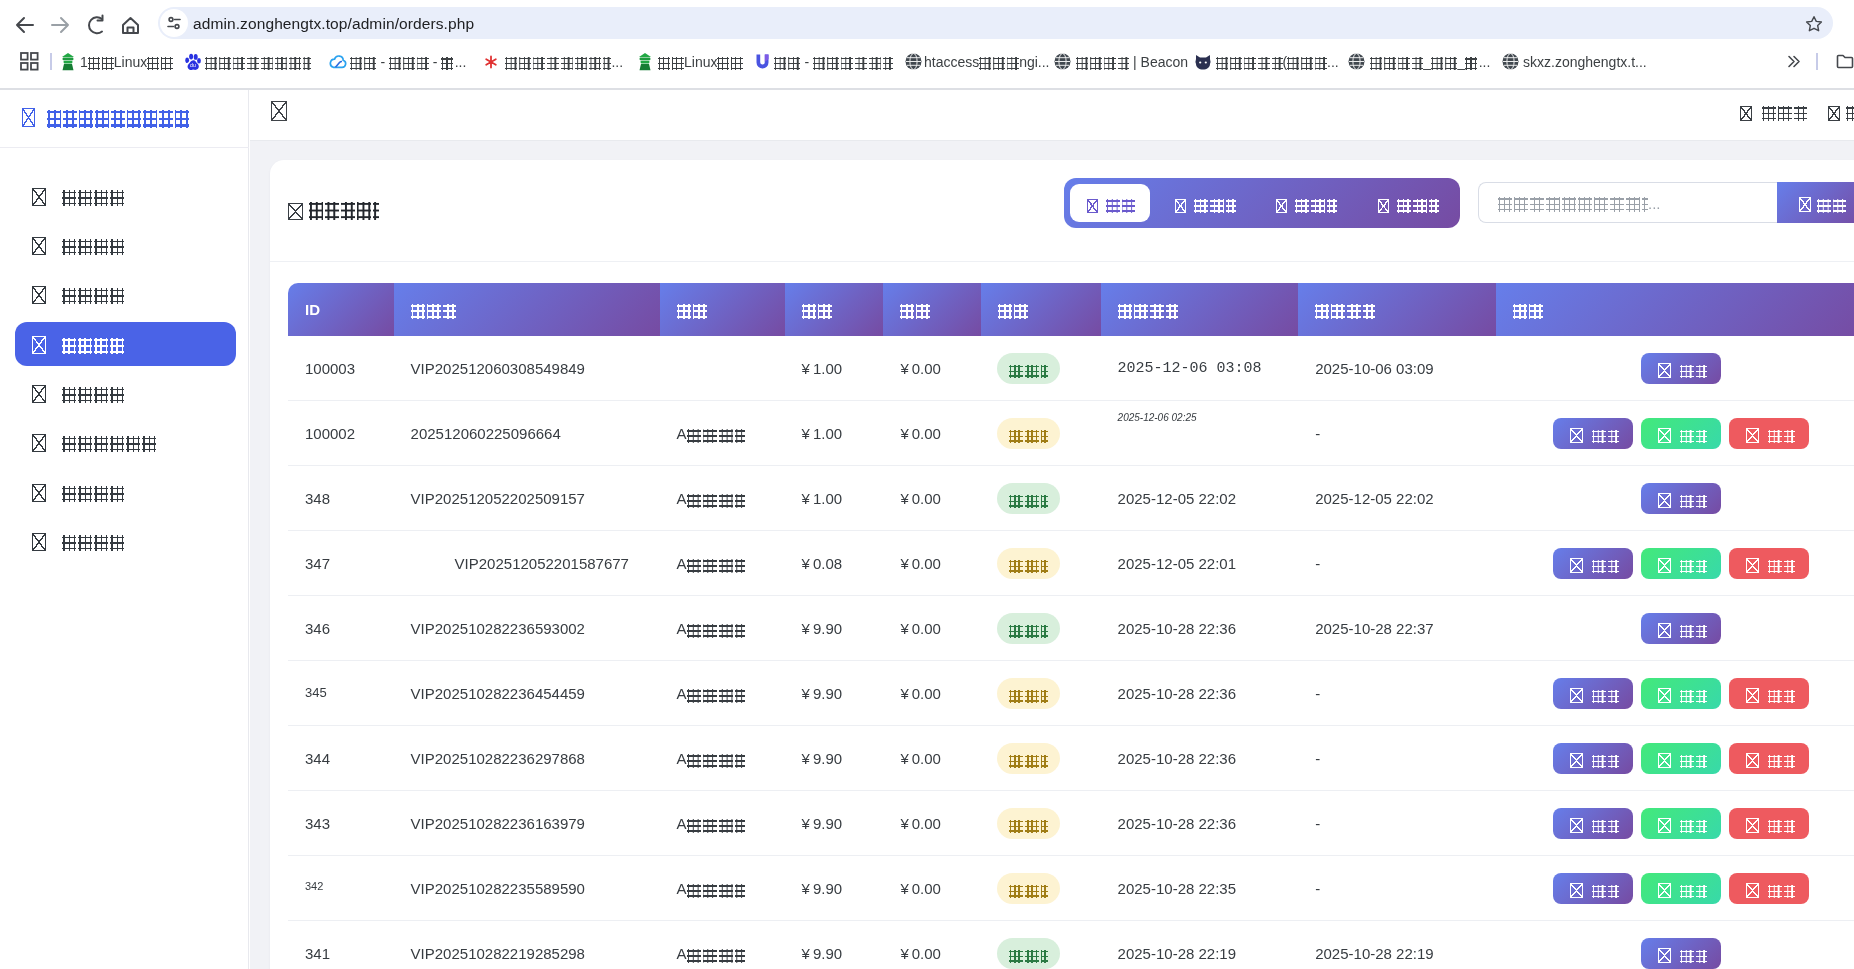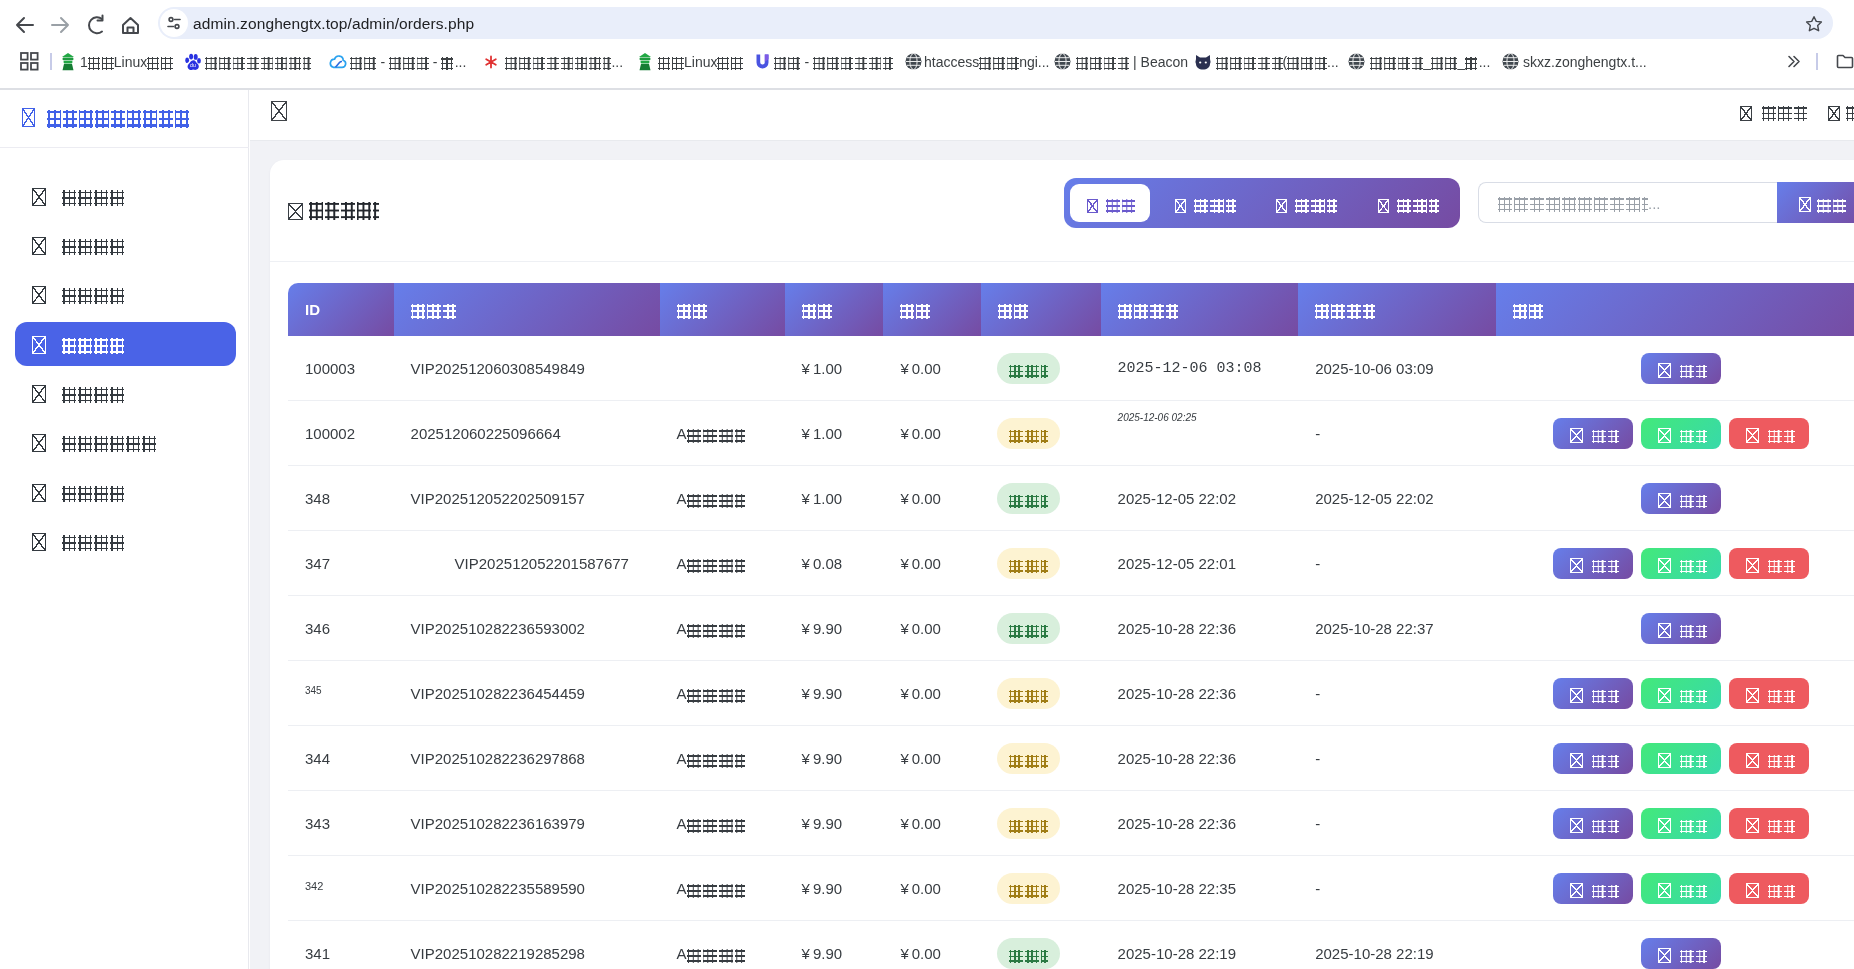--- a/index.html
+++ b/index.html
@@ -281,21 +281,21 @@
 <div class="abs" style="left:801.6px;top:620.0px;font-size:15px;color:#373c41;">¥ 9.90</div>
 <div class="abs" style="left:900.4px;top:620.0px;font-size:15px;color:#373c41;">¥ 0.00</div>
 <div class="abs" style="left:996.6px;top:613.0px;width:63px;height:31px;border-radius:16px;background:#d8efdc;"></div>
 <div class="abs" style="left:1008.6px;top:622.0px;"><i class="cj cjb" style="width:39px;height:13px;font-size:13px;color:#2b7a43;"></i></div>
 <div class="abs" style="left:1117.6px;top:620.0px;font-size:15px;color:#373c41;">2025-10-28 22:36</div>
 <div class="abs" style="left:1315.1999999999998px;top:620.0px;font-size:15px;color:#373c41;">2025-10-28 22:37</div>
 <div class="abs" style="left:1641px;top:612.75px;width:80px;height:31.5px;border-radius:8px;background-image:linear-gradient(135deg,#667eea 0%,#764ba2 100%);"></div>
 <div class="abs" style="left:1658px;top:620.75px;"><i class="tofu" style="width:12.5px;height:15px;border-width:1.4px;color:#fff;"></i></div>
 <div class="abs" style="left:1680px;top:621.75px;"><i class="cj" style="width:27.0px;height:13.5px;font-size:13.5px;color:#fff;"></i></div>
 <div class="abs" style="left:288.0px;top:725.0px;width:1578px;height:1px;background:#edeff3;"></div>
-<div class="abs" style="left:305.0px;top:685.0px;font-size:10px;color:#373c41;text-align:right;">345</div>
+<div class="abs" style="left:305.0px;top:685.0px;font-size:13px;color:#373c41;text-align:right;">345</div>
 <div class="abs" style="left:410.6px;top:685.0px;font-size:15px;color:#373c41;">VIP202510282236454459</div>
 <div class="abs" style="left:676.6px;top:685.0px;font-size:15px;color:#373c41;">A</div>
 <div class="abs" style="left:686.6px;top:686.0px;"><i class="cj" style="width:58.0px;height:14.5px;font-size:14.5px;color:#373c41;"></i></div>
 <div class="abs" style="left:801.6px;top:685.0px;font-size:15px;color:#373c41;">¥ 9.90</div>
 <div class="abs" style="left:900.4px;top:685.0px;font-size:15px;color:#373c41;">¥ 0.00</div>
 <div class="abs" style="left:996.6px;top:678.0px;width:63px;height:31px;border-radius:16px;background:#fdf3d2;"></div>
 <div class="abs" style="left:1008.6px;top:687.0px;"><i class="cj cjb" style="width:39px;height:13px;font-size:13px;color:#a07d15;"></i></div>
 <div class="abs" style="left:1117.6px;top:685.0px;font-size:15px;color:#373c41;">2025-10-28 22:36</div>
 <div class="abs" style="left:1315.1999999999998px;top:685.0px;font-size:15px;color:#373c41;">-</div>
 <div class="abs" style="left:1553px;top:677.75px;width:80px;height:31.5px;border-radius:8px;background-image:linear-gradient(135deg,#667eea 0%,#764ba2 100%);"></div>

